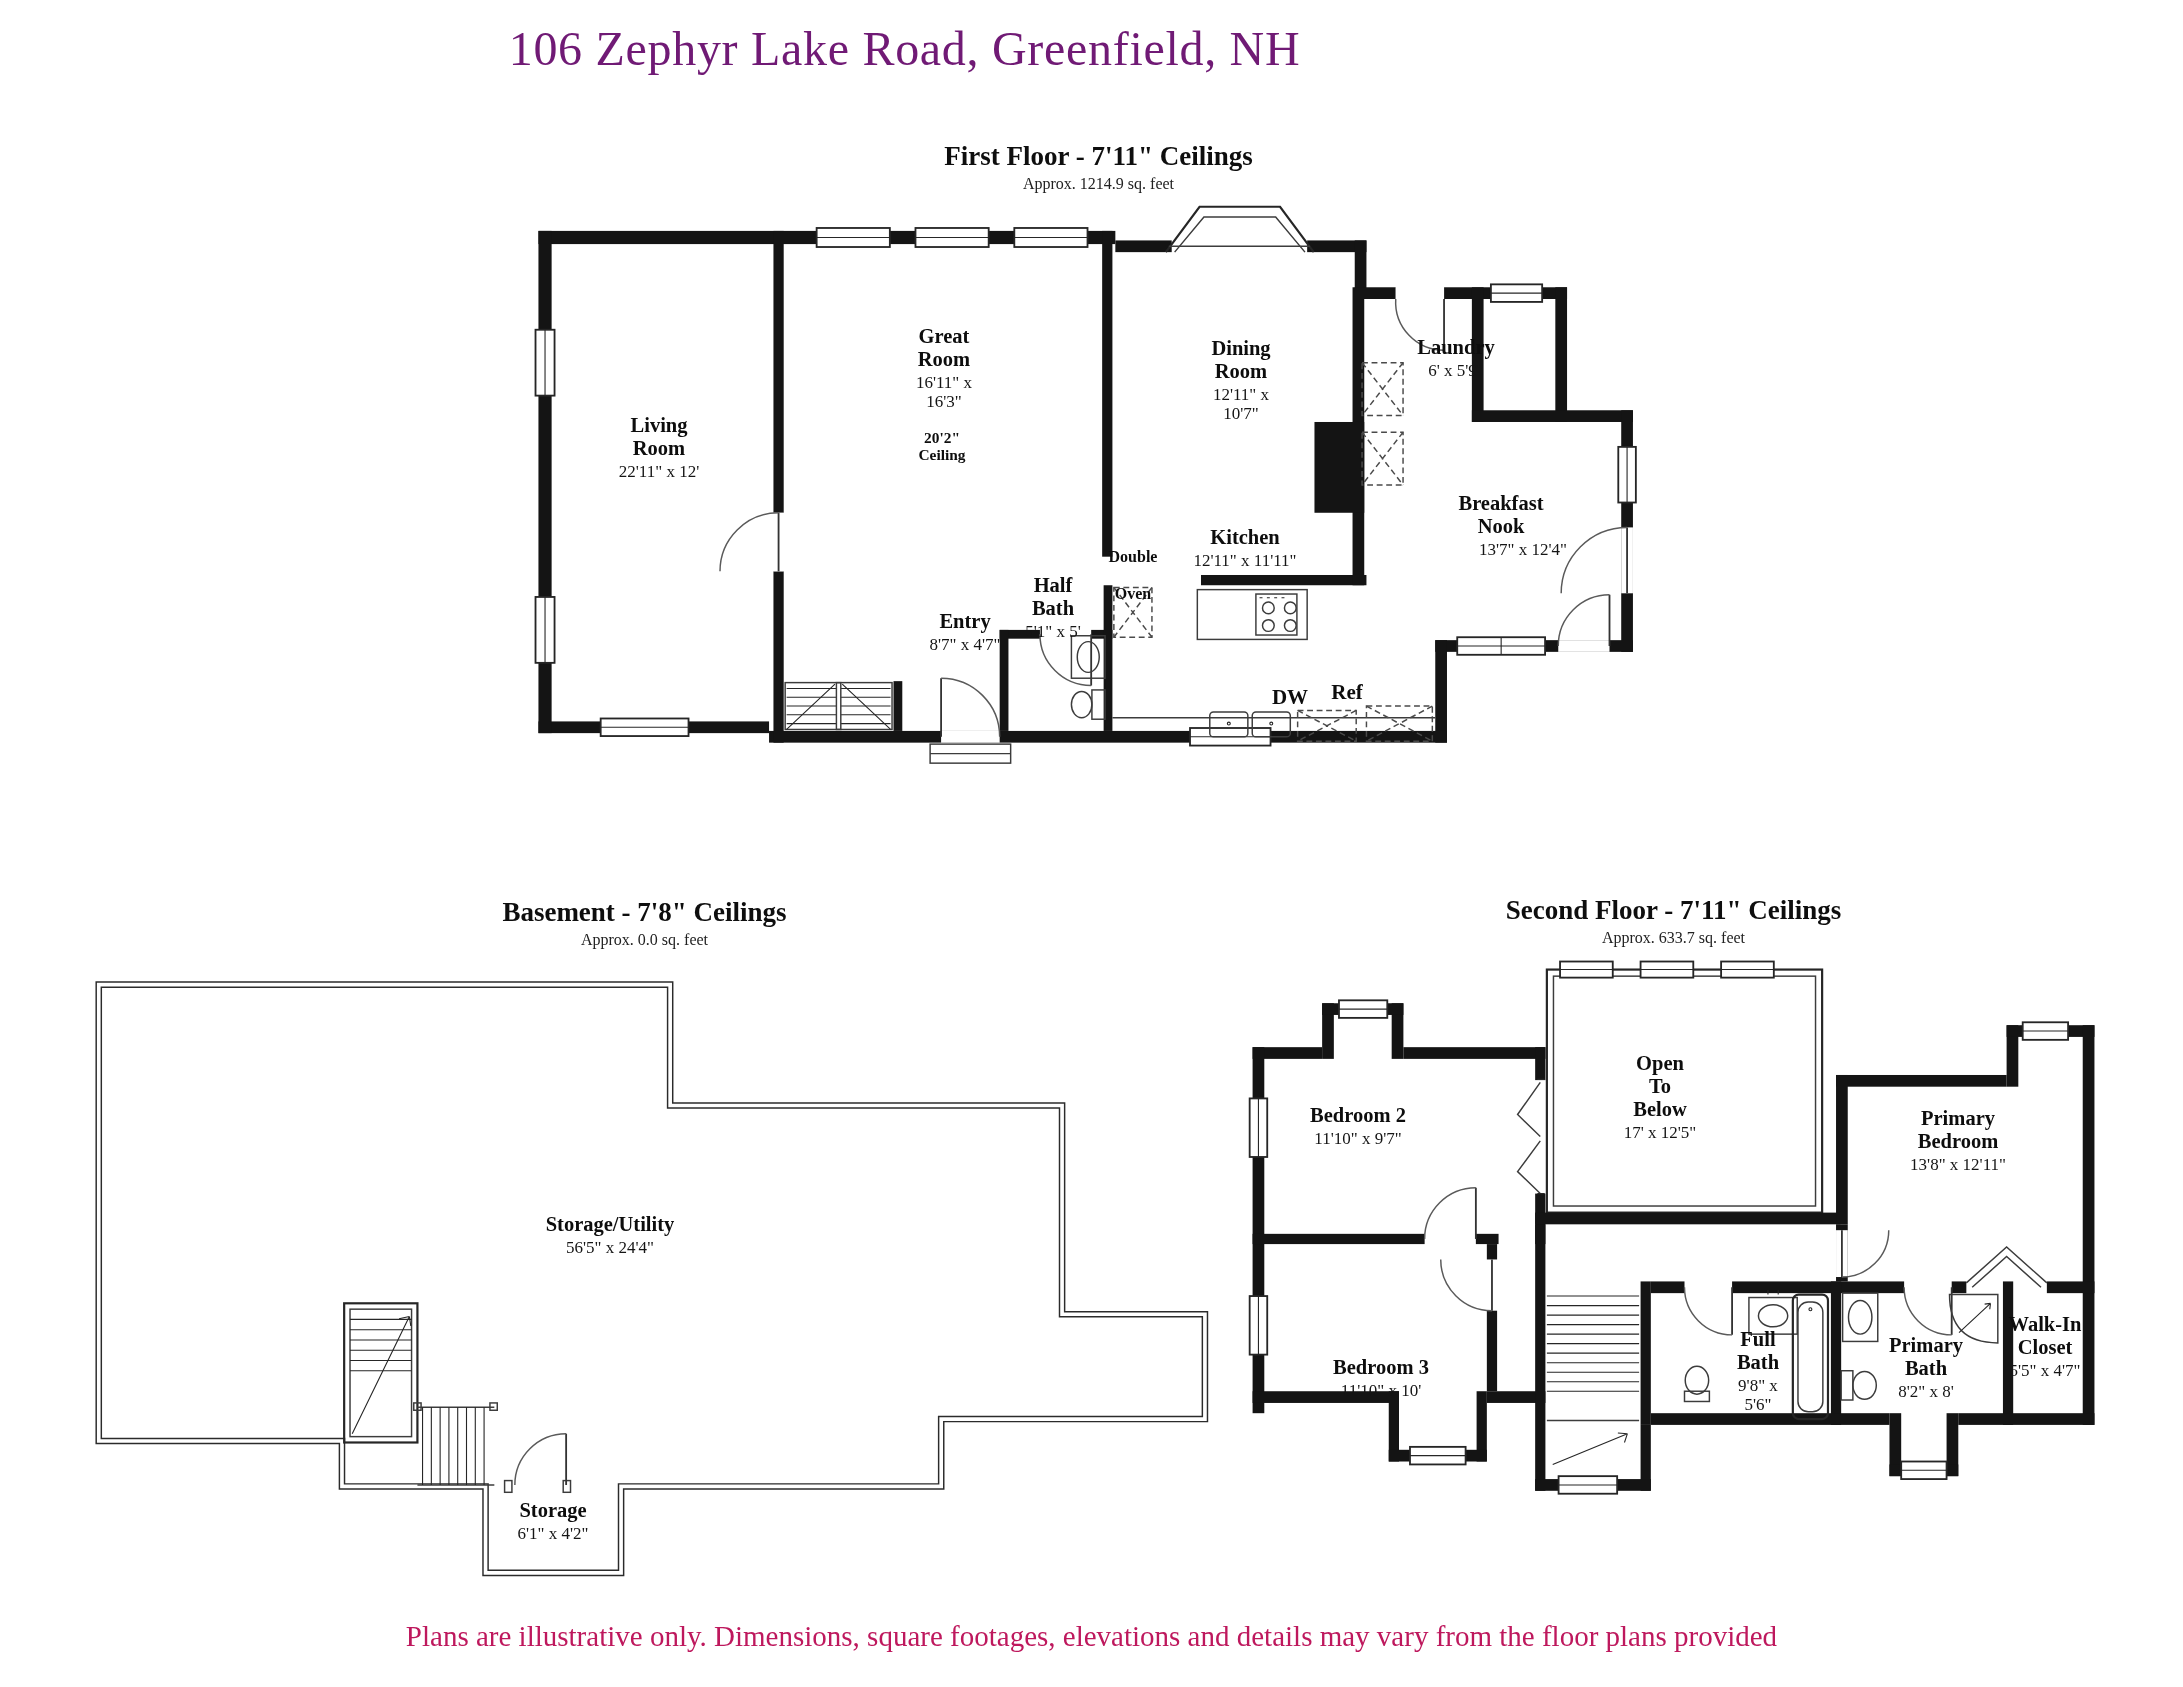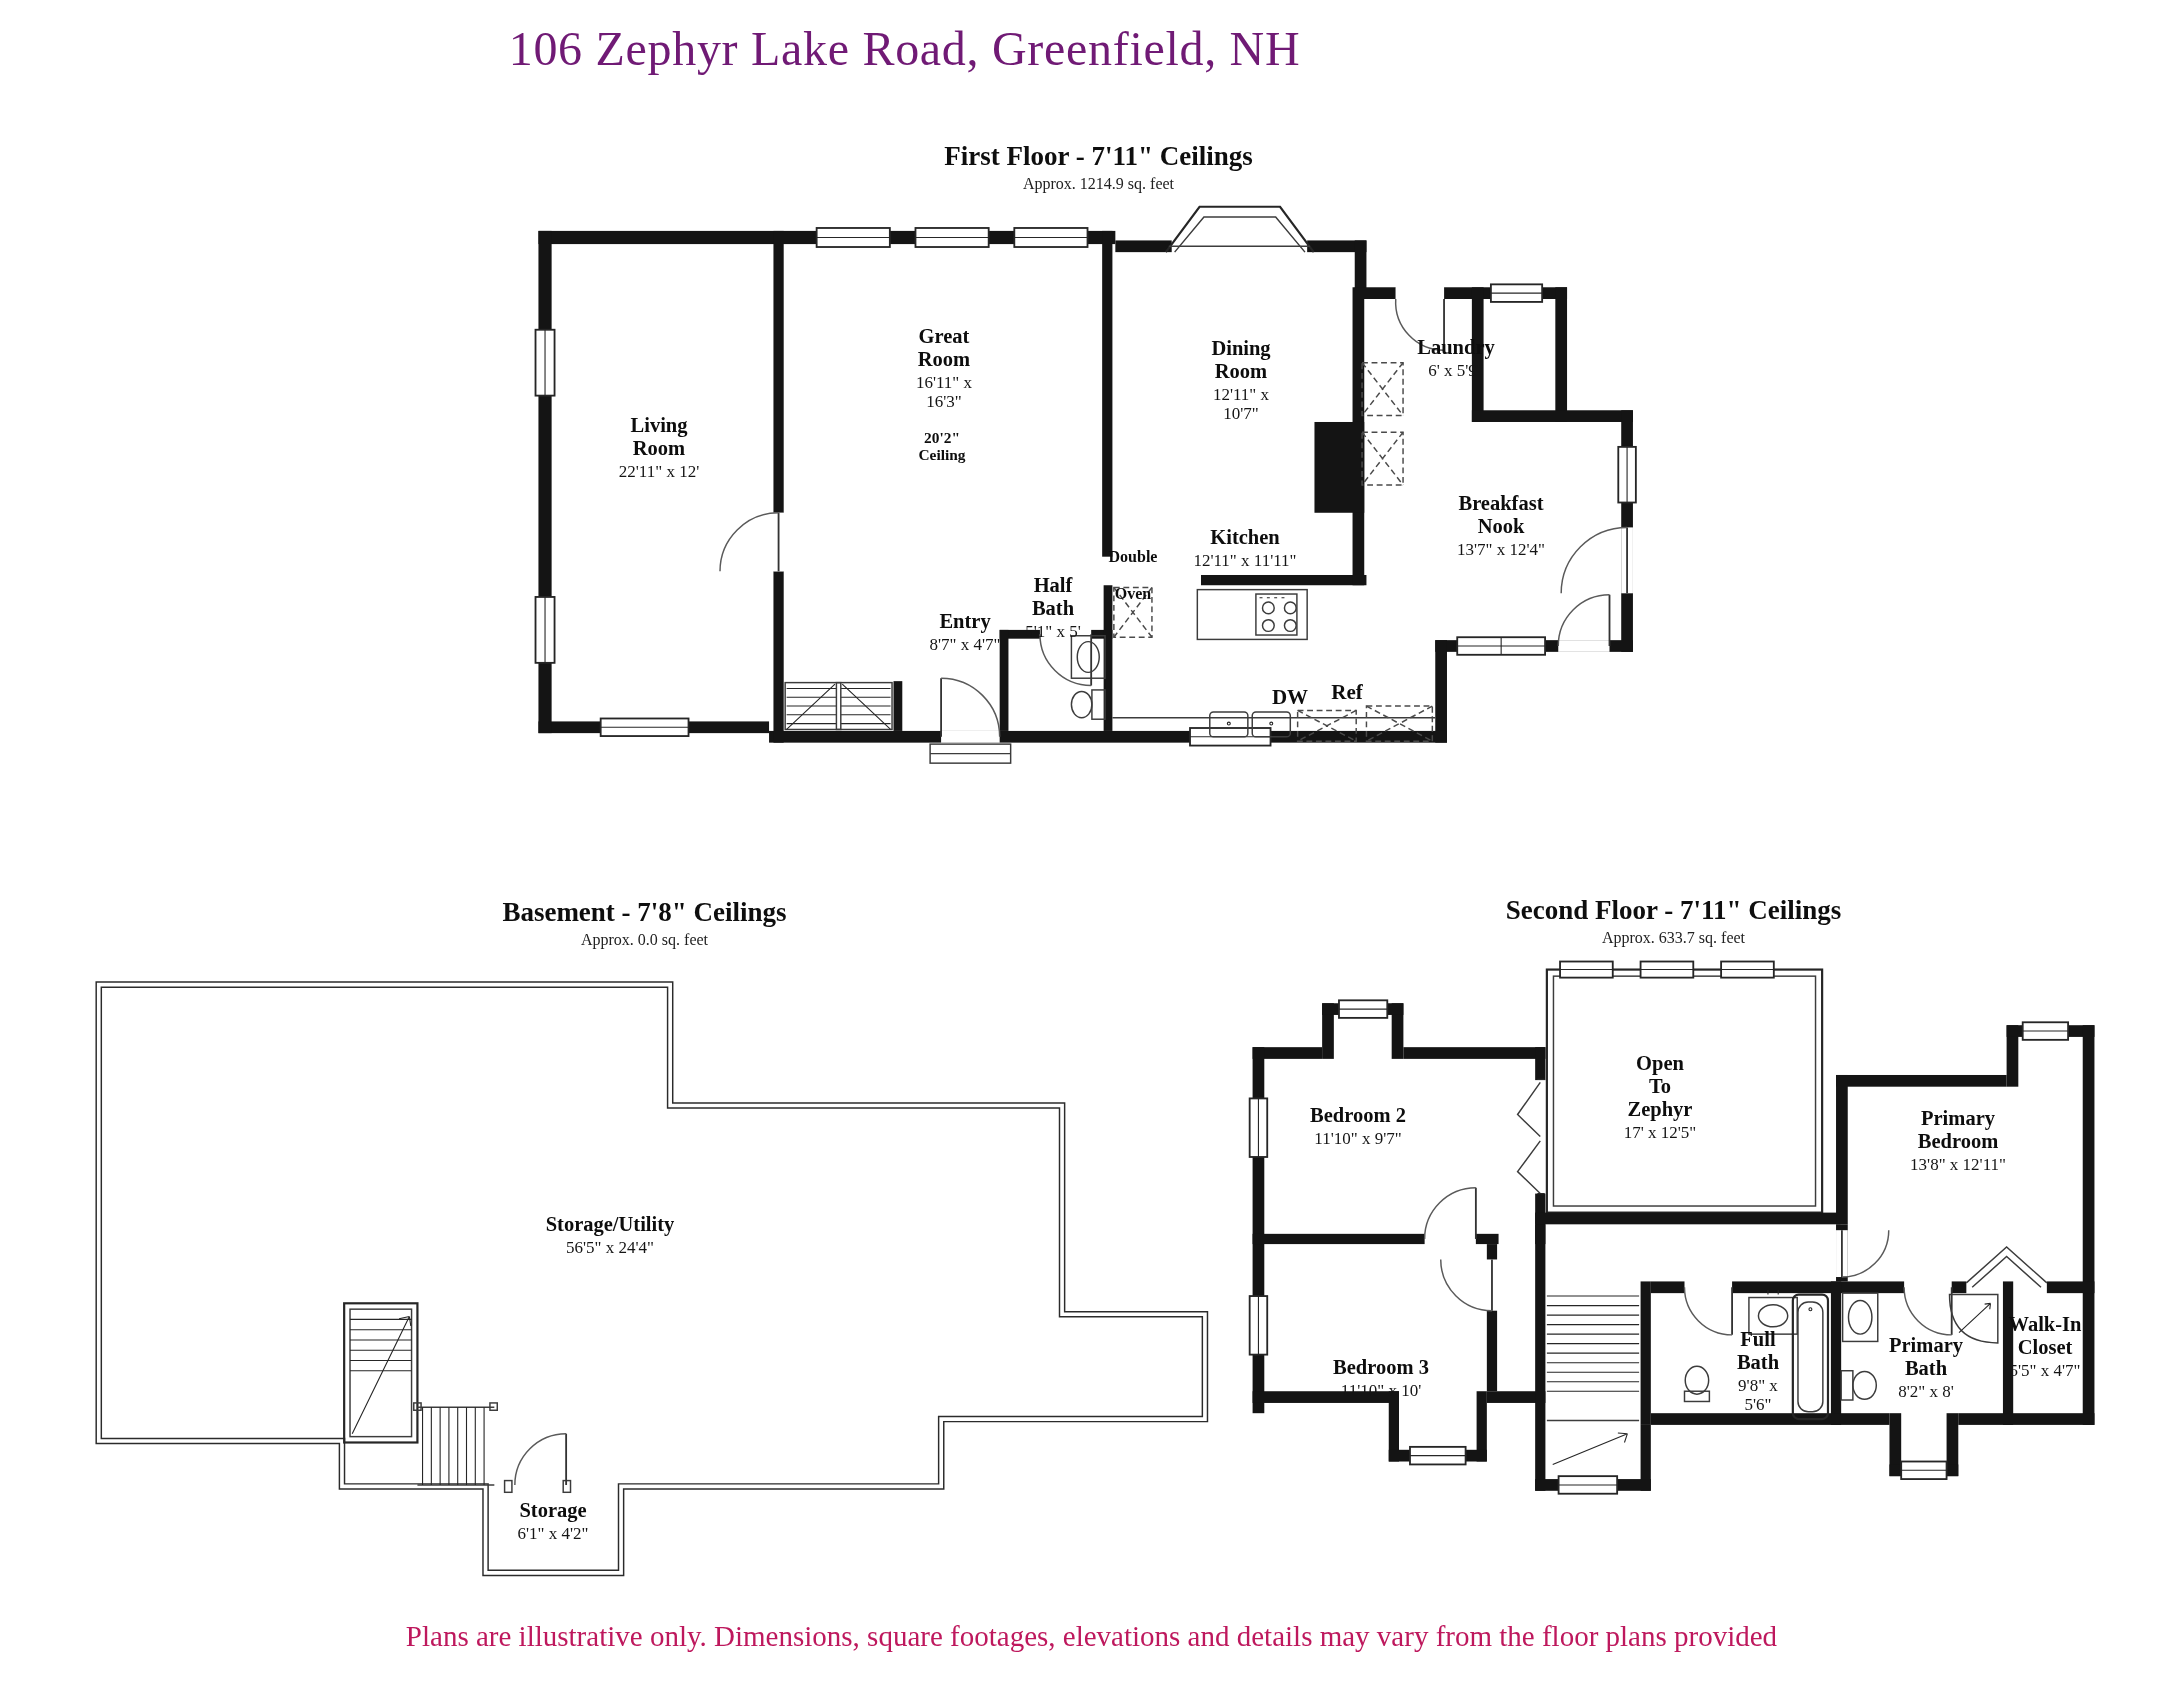--- a/index.html
+++ b/index.html
@@ -193,21 +193,21 @@
       <span class="room-name">Ceiling</span>
     </div>
     <div class="room-label" style="left:714px;top:204px;width:81px;">
       <span class="room-name">Dining Room</span>
       <span class="room-dims">12'11" x 10'7"</span>
     </div>
     <div class="room-label" style="left:929px;top:182px;width:125px;">
       <span class="room-name">Laundry</span>
       <span class="room-dims">6' x 5'9"</span>
     </div>
-    <div class="room-label" style="left:974px;top:350px;width:132px;">
+    <div class="room-label" style="left:974px;top:350px;width:132px;align-items:flex-end;">
       <span class="room-name">Breakfast Nook</span>
       <span class="room-dims">13'7" x 12'4"</span>
     </div>
     <div class="room-label" style="left:718px;top:372px;width:161px;">
       <span class="room-name">Kitchen</span>
       <span class="room-dims">12'11" x 11'11"</span>
     </div>
     <div class="room-label" style="left:526px;top:432px;width:59px;">
       <span class="room-name">Half Bath</span>
       <span class="room-dims">5'1" x 5'</span>
@@ -401,21 +401,21 @@
         <path class="ln" d="M962,468 H1028 V534 Q962,534 962,468 Z"></path>
         <path class="wline" d="M975,520 L1018,480 M1018,480 l-8,1 M1018,480 l-1,8"></path>
       </g>
     </svg>
 
     <div class="room-label" style="left:113px;top:174px;width:139px;">
       <span class="room-name">Bedroom 2</span>
       <span class="room-dims">11'10" x 9'7"</span>
     </div>
     <div class="room-label" style="left:415px;top:145px;width:73px;">
-      <span class="room-name">Open To Zephyr</span>
+      <span class="room-name">Open To Below</span>
       <span class="room-dims">17' x 12'5"</span>
     </div>
     <div class="room-label" style="left:713px;top:189px;width:117px;">
       <span class="room-name">Primary Bedroom</span>
       <span class="room-dims">13'8" x 12'11"</span>
     </div>
     <div class="room-label" style="left:136px;top:394px;width:139px;margin-top:32px;">
       <span class="room-name">Bedroom 3</span>
       <span class="room-dims">11'10" x 10'</span>
     </div>

